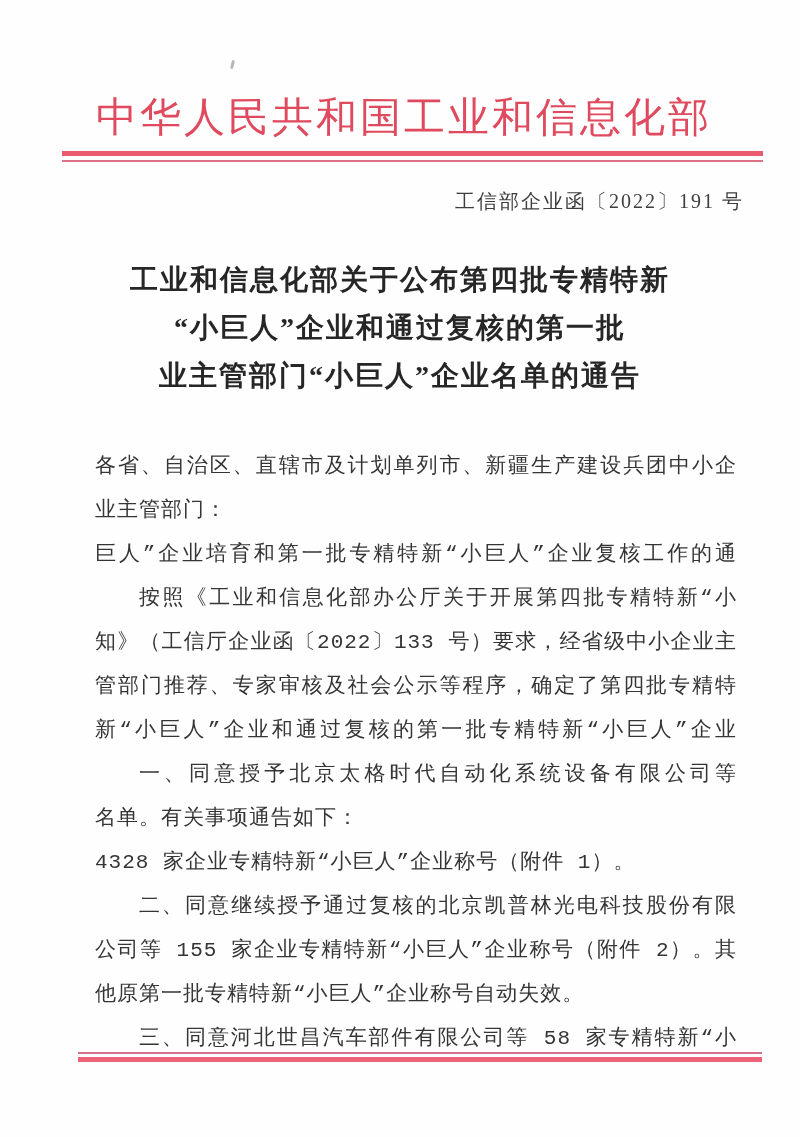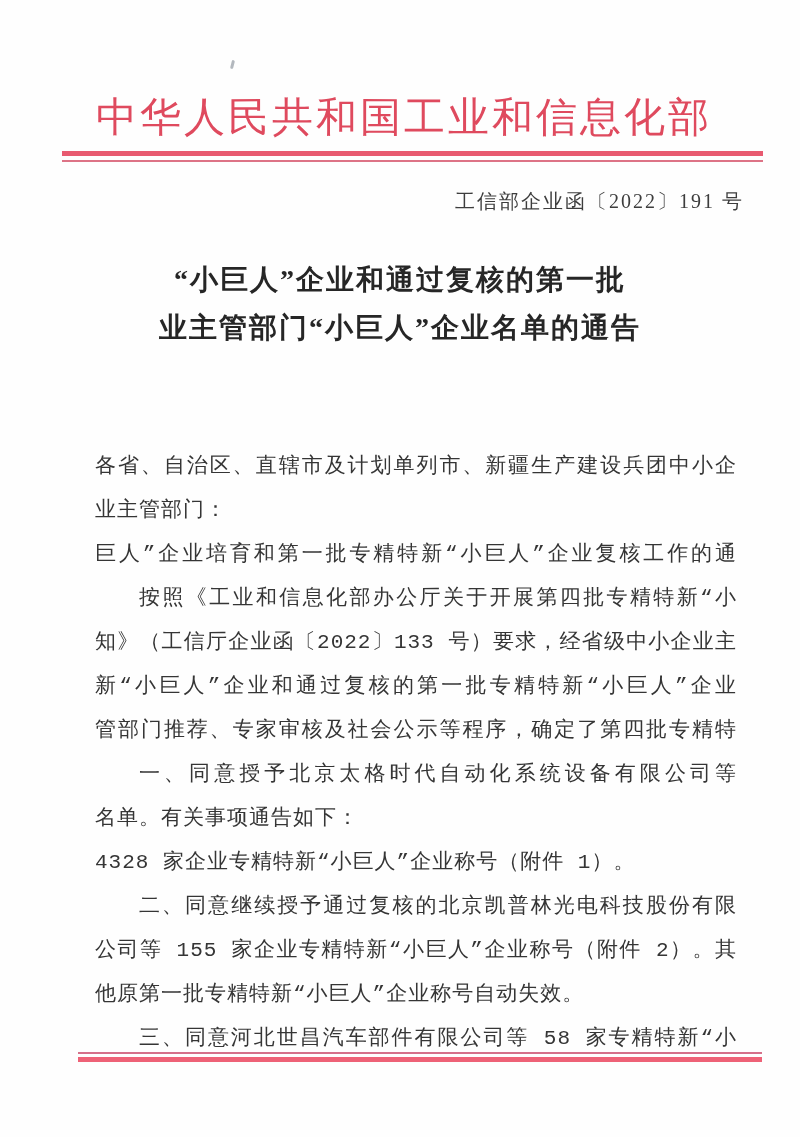--- a/index.html
+++ b/index.html
@@ -68,32 +68,33 @@
 
   <div class="rule-top">
     <div class="bar-thick"></div>
     <div class="bar-gap"></div>
     <div class="bar-thin"></div>
   </div>
 
   <div class="doc-number">工信部企业函〔2022〕191 号</div>
 
   <div class="title">
+    <div>工业和信息化部关于公布第四批专精特新</div>
     <div>“小巨人”企业和通过复核的第一批</div>
     <div>业主管部门“小巨人”企业名单的通告</div>
   </div>
 
   <div class="body-text">
     <div class="ln j">各省、自治区、直辖市及计划单列市、新疆生产建设兵团中小企</div>
     <div class="ln">业主管部门：</div>
     <div class="ln j">巨人”企业培育和第一批专精特新“小巨人”企业复核工作的通</div>
     <div class="ln j ind">按照《工业和信息化部办公厅关于开展第四批专精特新“小</div>
     <div class="ln j">知》（工信厅企业函〔2022〕133 号）要求，经省级中小企业主</div>
+    <div class="ln j">管部门推荐、专家审核及社会公示等程序，确定了第四批专精特</div>
     <div class="ln j">新“小巨人”企业和通过复核的第一批专精特新“小巨人”企业</div>
-    <div class="ln j">管部门推荐、专家审核及社会公示等程序，确定了第四批专精特</div>
     <div class="ln j ind">一、同意授予北京太格时代自动化系统设备有限公司等</div>
     <div class="ln">名单。有关事项通告如下：</div>
     <div class="ln">4328 家企业专精特新“小巨人”企业称号（附件 1）。</div>
     <div class="ln j ind">二、同意继续授予通过复核的北京凯普林光电科技股份有限</div>
     <div class="ln j">公司等 155 家企业专精特新“小巨人”企业称号（附件 2）。其</div>
     <div class="ln">他原第一批专精特新“小巨人”企业称号自动失效。</div>
     <div class="ln j ind">三、同意河北世昌汽车部件有限公司等 58 家专精特新“小</div>
   </div>
 
   <div class="rule-bottom">

